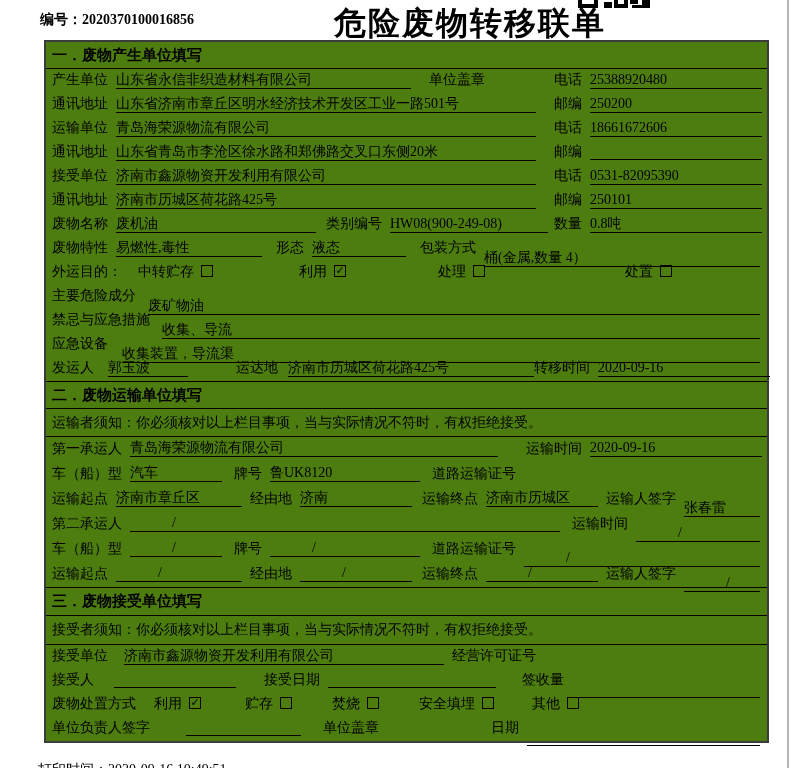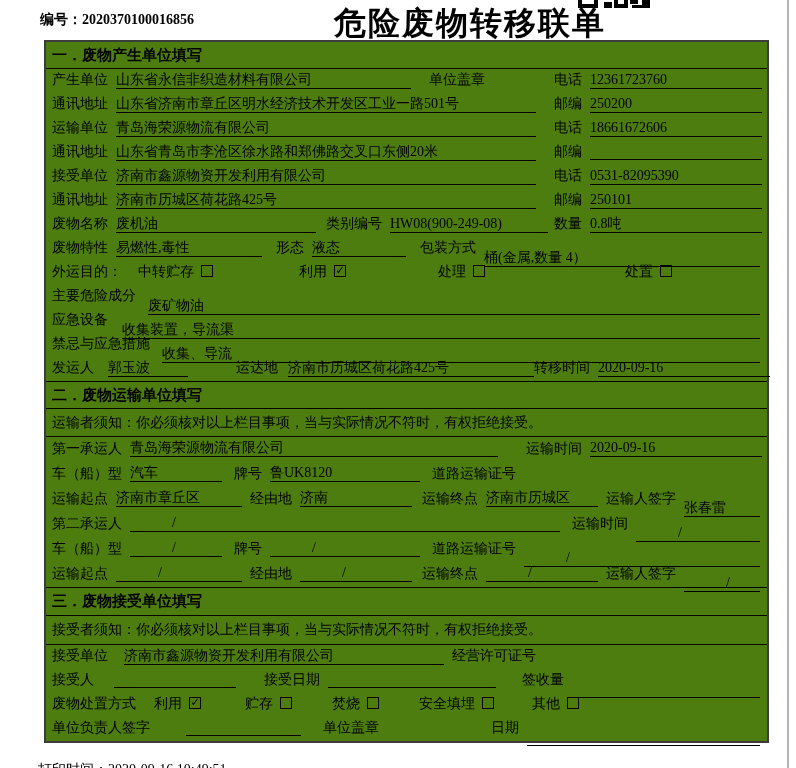--- a/index.html
+++ b/index.html
@@ -94,21 +94,21 @@
 
 <div class="form">
 
   <div class="sec-title">一．废物产生单位填写</div>
 
   <div class="row h24">
     <span class="lbl">产生单位</span>
     <span class="val w295">山东省永信非织造材料有限公司</span>
     <span class="lbl ml18">单位盖章</span>
     <span class="lbl push">电话</span>
-    <span class="val rv">12361723760</span>
+    <span class="val rv">25388920480</span>
   </div>
 
   <div class="row h24">
     <span class="lbl">通讯地址</span>
     <span class="val w420">山东省济南市章丘区明水经济技术开发区工业一路501号</span>
     <span class="lbl push">邮编</span>
     <span class="val rv">250200</span>
   </div>
 
   <div class="row h24">
@@ -176,27 +176,27 @@
       <span class="cb"></span>
     </span>
   </div>
 
   <div class="row h24">
     <span class="lbl">主要危险成分</span>
     <span class="val grow ml12">废矿物油</span>
   </div>
 
   <div class="row h24">
+    <span class="lbl">禁忌与应急措施</span>
+    <span class="val grow ml12">收集、导流</span>
+  </div>
+
+  <div class="row h24">
     <span class="lbl">应急设备</span>
     <span class="val grow ml14">收集装置，导流渠</span>
-  </div>
-
-  <div class="row h24">
-    <span class="lbl">禁忌与应急措施</span>
-    <span class="val grow ml12">收集、导流</span>
   </div>
 
   <div class="row h24">
     <span class="lbl">发运人</span>
     <span class="val w80 ml14">郭玉波</span>
     <span class="lbl ml48">运达地</span>
     <span class="val w246 ml10">济南市历城区荷花路425号</span>
     <span class="lbl push">转移时间</span>
     <span class="val rv">2020-09-16</span>
   </div>

